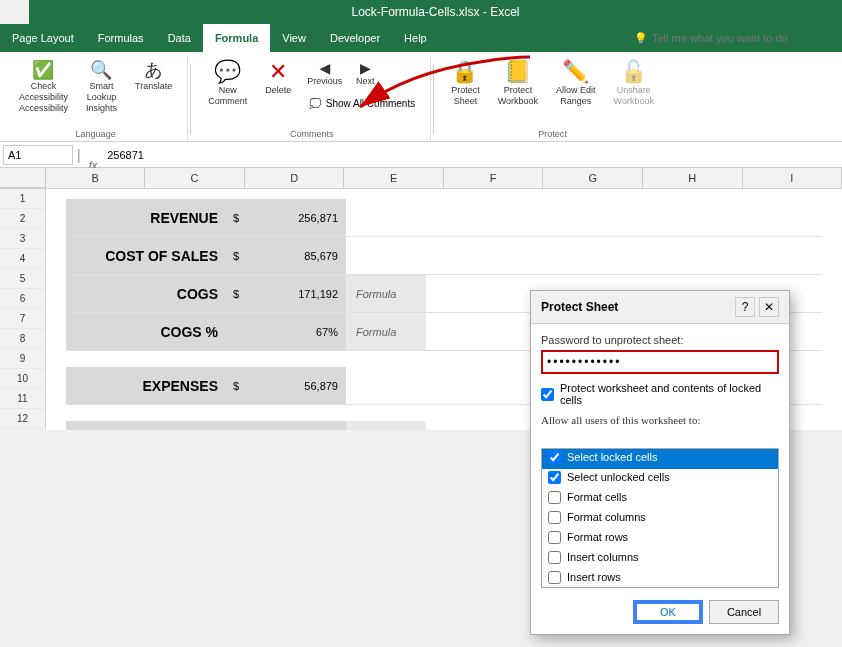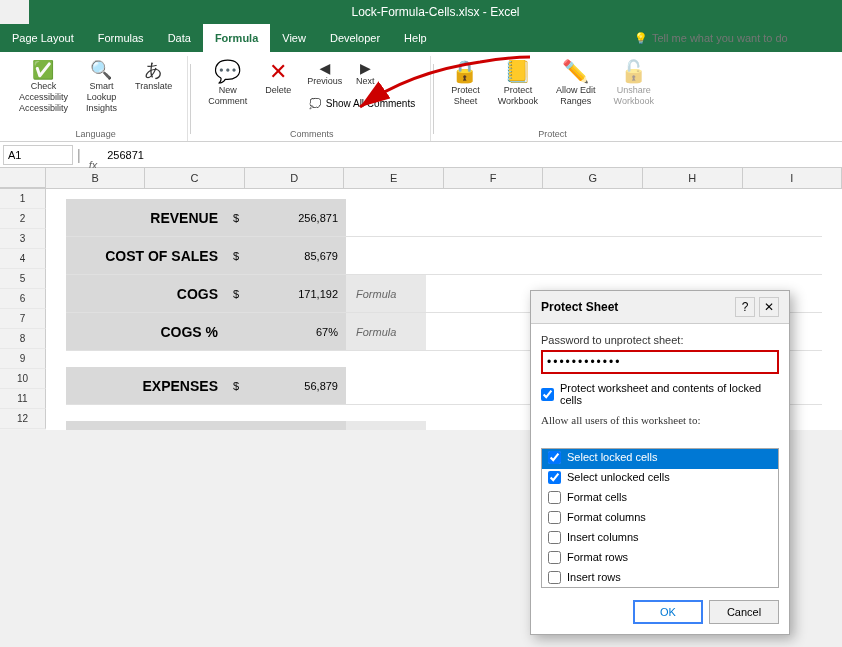--- a/index.html
+++ b/index.html
@@ -330,21 +330,21 @@
     .dialog-btn {
       width: 70px;
       height: 24px;
       font-size: 11px;
       cursor: pointer;
       border: 1px solid #aaa;
       background: #f0f0f0;
     }
     .dialog-btn.primary {
       background: white;
-      border: 2px solid #3b82f6;
+      border: 4px solid #3b82f6;
       color: #0078d4;
     }
 
     
     .red-arrow-container {
       position: absolute;
       top: 52px;
       left: 330px;
       pointer-events: none;
       z-index: 20;
@@ -619,25 +619,25 @@
         <div class="listbox-item">
           <input type="checkbox" style="">
           <span>Format cells</span>
         </div>
         <div class="listbox-item">
           <input type="checkbox" style="">
           <span>Format columns</span>
         </div>
         <div class="listbox-item">
           <input type="checkbox" style="">
-          <span>Insert columns</span>
+          <span>Format rows</span>
         </div>
         <div class="listbox-item">
           <input type="checkbox" style="">
-          <span>Format rows</span>
+          <span>Insert columns</span>
         </div>
         <div class="listbox-item">
           <input type="checkbox" style="">
           <span>Insert rows</span>
         </div>
 
       </div>
 
       <div class="dialog-buttons">
         <button class="dialog-btn primary">OK</button>

